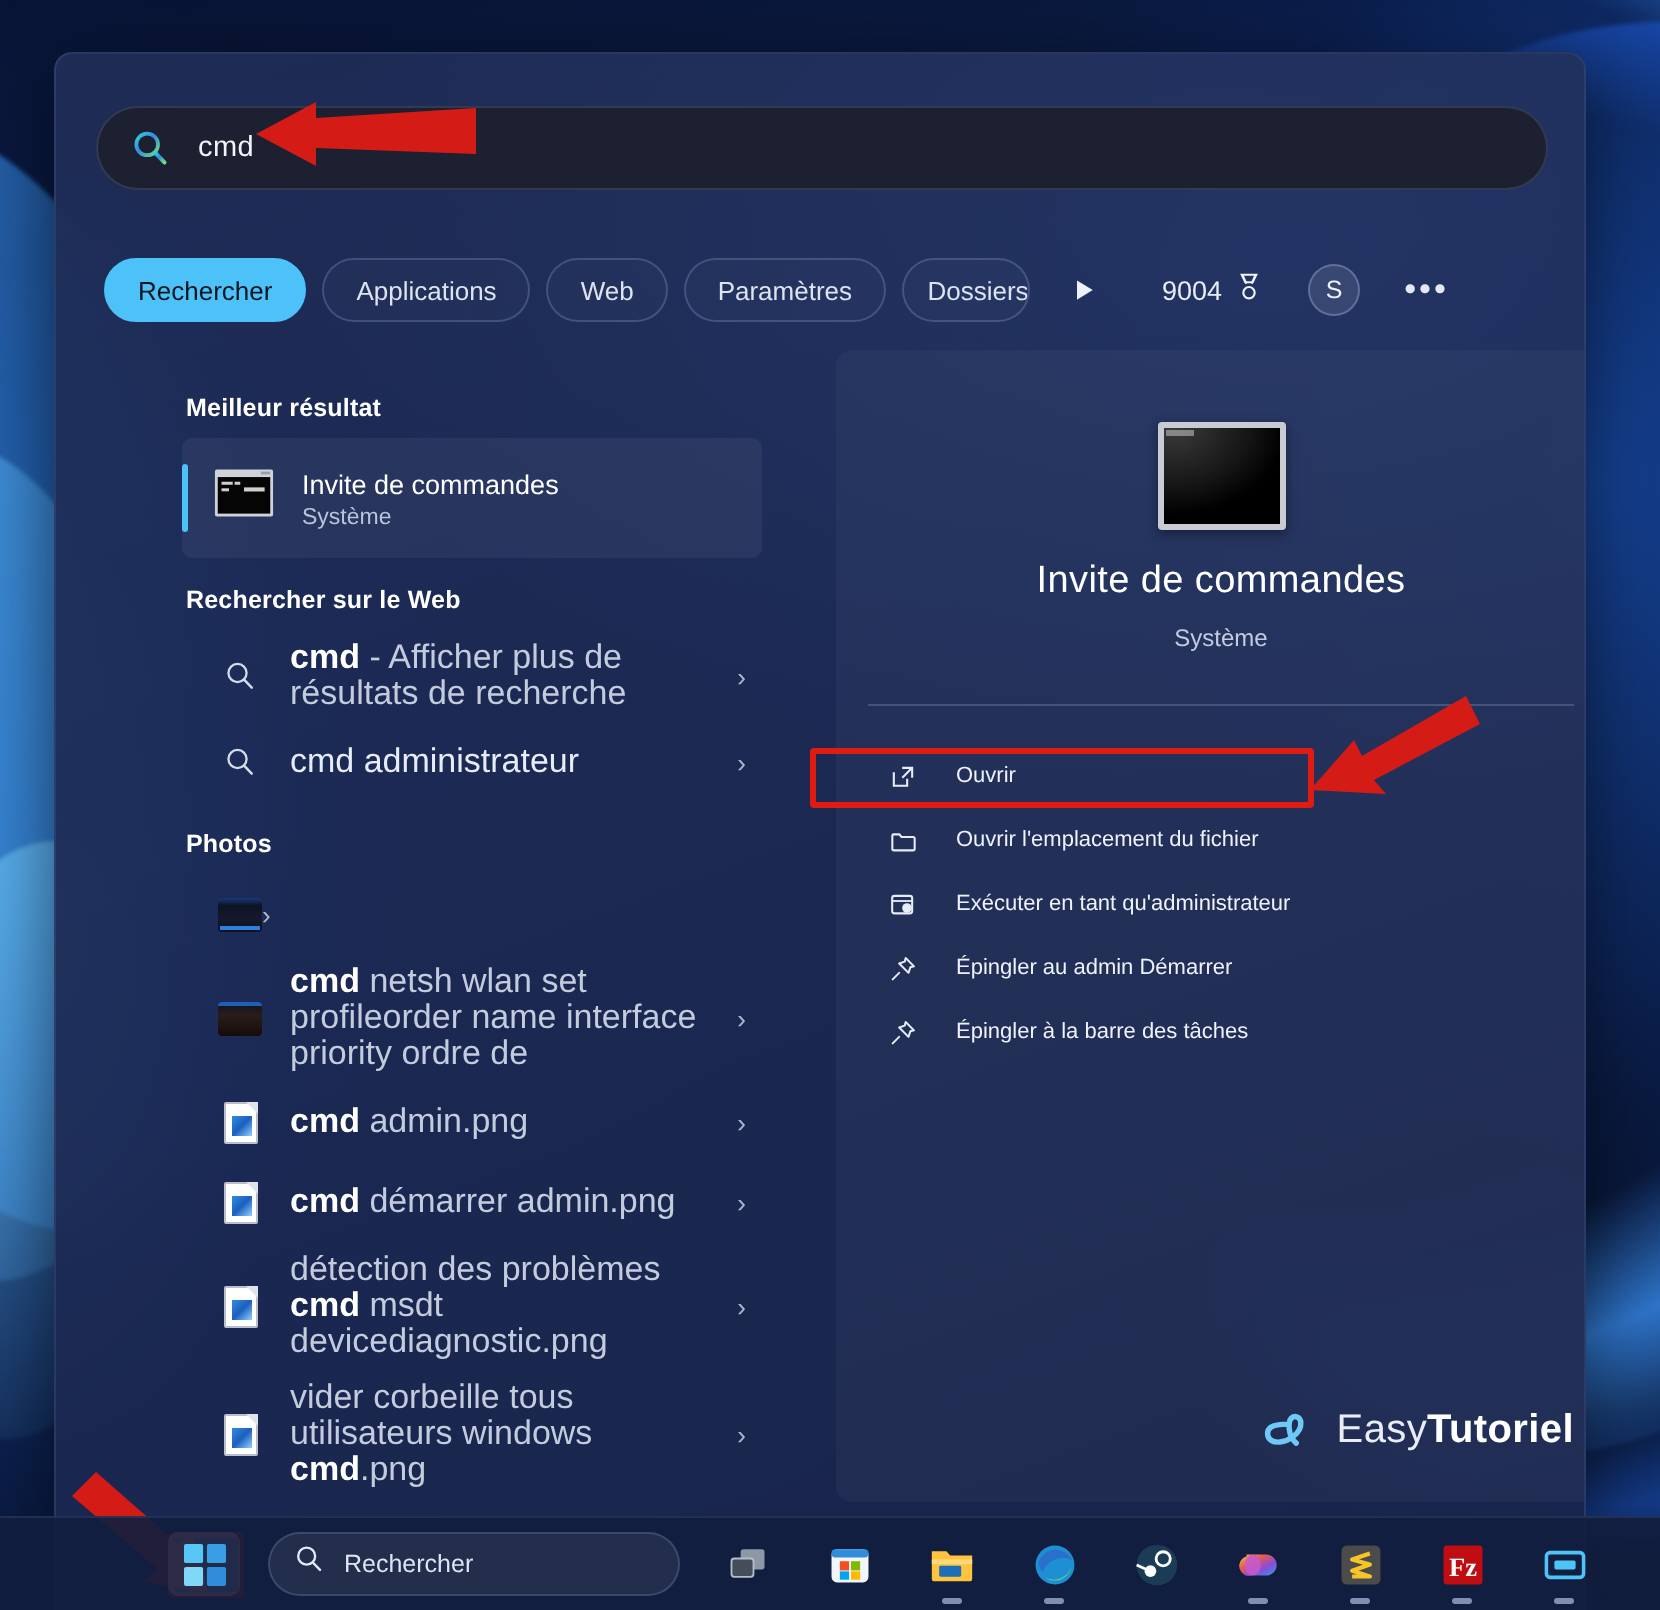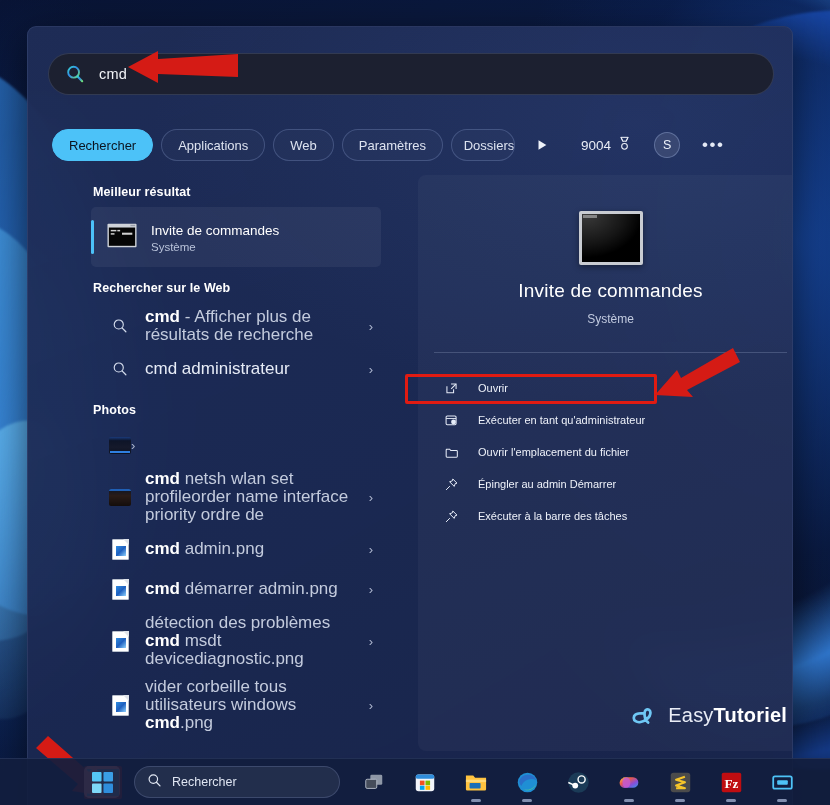--- a/index.html
+++ b/index.html
@@ -102,21 +102,21 @@
     margin-left: 14px; width: 26px; height: 26px; border-radius: 50%;
     background: rgba(255,255,255,0.10);
     border: 1px solid rgba(170,190,235,0.35);
     display: flex; align-items: center; justify-content: center;
     color: #eef2fa; font-size: 12.5px; flex: none;
   }
   #more-menu { margin-left: 14px; color: #e4e9f5; font-size: 17px; letter-spacing: 1.5px; line-height: 10px; }
 
   
   #results {
-    position: absolute; left: 18px; top: 152px;
+    position: absolute; left: 18px; top: 164px;
     width: 352px; height: 576px;
     padding: 0 4px 0 0;
   }
   .section-title {
     color: #ffffff; font-size: 12.5px; font-weight: bold;
     margin: 14px 0 8px 47px; letter-spacing: .1px;
   }
   #results .section-title:first-child { margin-top: 6px; }
 
   .best-row {
@@ -440,55 +440,55 @@
             <path d="M8.5 3.5 h6 v6" fill="none" stroke="#e6ecf8" stroke-width="1.25"></path>
             <line x1="14.2" y1="3.8" x2="8.6" y2="9.4" stroke="#e6ecf8" stroke-width="1.25"></line>
           </svg>
         </span>
         <span class="act-label">Ouvrir</span>
       </div>
 
       <div class="act-row">
         <span class="act-icon">
           <svg viewBox="0 0 18 18" width="15" height="15">
+            <path d="M2.6 5 h4.2 l1.3 1.6 h6.9 a1 1 0 0 1 1 1 v6 a1 1 0 0 1 -1 1 h-11.4 a1 1 0 0 1 -1 -1 v-7.6 a1 1 0 0 1 1 -1 z" fill="none" stroke="#e6ecf8" stroke-width="1.25"></path>
+          </svg>
+        </span>
+        <span class="act-label">Ouvrir l'emplacement du fichier</span>
+      </div>
+
+      <div class="act-row">
+        <span class="act-icon">
+          <svg viewBox="0 0 18 18" width="15" height="15">
             <rect x="2.5" y="3.5" width="12" height="10.5" rx="1.4" fill="none" stroke="#e6ecf8" stroke-width="1.25"></rect>
             <line x1="2.5" y1="6.6" x2="14.5" y2="6.6" stroke="#e6ecf8" stroke-width="1.1"></line>
             <circle cx="11.4" cy="10.8" r="2.9" fill="#e6ecf8"></circle>
           </svg>
         </span>
         <span class="act-label">Exécuter en tant qu'administrateur</span>
-      </div>
-
-      <div class="act-row">
-        <span class="act-icon">
-          <svg viewBox="0 0 18 18" width="15" height="15">
-            <path d="M2.6 5 h4.2 l1.3 1.6 h6.9 a1 1 0 0 1 1 1 v6 a1 1 0 0 1 -1 1 h-11.4 a1 1 0 0 1 -1 -1 v-7.6 a1 1 0 0 1 1 -1 z" fill="none" stroke="#e6ecf8" stroke-width="1.25"></path>
-          </svg>
-        </span>
-        <span class="act-label">Ouvrir l'emplacement du fichier</span>
       </div>
 
       <div class="act-row">
         <span class="act-icon">
           <svg viewBox="0 0 18 18" width="15" height="15">
             <path d="M10.6 2.4 l5 5 -2.2 .6 -1.1 3.3 -5.6 -5.6 3.3 -1.1 z" fill="none" stroke="#e6ecf8" stroke-width="1.2" stroke-linejoin="round"></path>
             <line x1="6.7" y1="11.3" x2="2.8" y2="15.2" stroke="#e6ecf8" stroke-width="1.2" stroke-linecap="round"></line>
           </svg>
         </span>
         <span class="act-label">Épingler au admin Démarrer</span>
       </div>
 
       <div class="act-row">
         <span class="act-icon">
           <svg viewBox="0 0 18 18" width="15" height="15">
             <path d="M10.6 2.4 l5 5 -2.2 .6 -1.1 3.3 -5.6 -5.6 3.3 -1.1 z" fill="none" stroke="#e6ecf8" stroke-width="1.2" stroke-linejoin="round"></path>
             <line x1="6.7" y1="11.3" x2="2.8" y2="15.2" stroke="#e6ecf8" stroke-width="1.2" stroke-linecap="round"></line>
           </svg>
         </span>
-        <span class="act-label">Exécuter à la barre des tâches</span>
+        <span class="act-label">Épingler à la barre des tâches</span>
       </div>
     </div>
 
     <div id="watermark">
       <span>
         <svg viewBox="0 0 34 30" width="30" height="27">
           <path d="M14.5 14.5 c-3.5 0 -7 0 -9.5 1.8 c-2.4 1.7 -2.6 5.6 0.2 7.4 c3 1.9 8.3 1 12.4 -2.1 c3 -2.3 4.6 -5.4 4.4 -8 c-0.2 -2.5 -2.4 -3.9 -4.3 -3.2 c-2 0.8 -2.6 3.5 -2.3 6.6 c0.3 3.2 1.7 6.3 4 8.3" fill="none" stroke="#6fc8f5" stroke-width="3.1" stroke-linecap="round" stroke-linejoin="round"></path>
         </svg>
       </span>
       <span id="wm-text"><span>Easy</span><b>Tutoriel</b></span>

